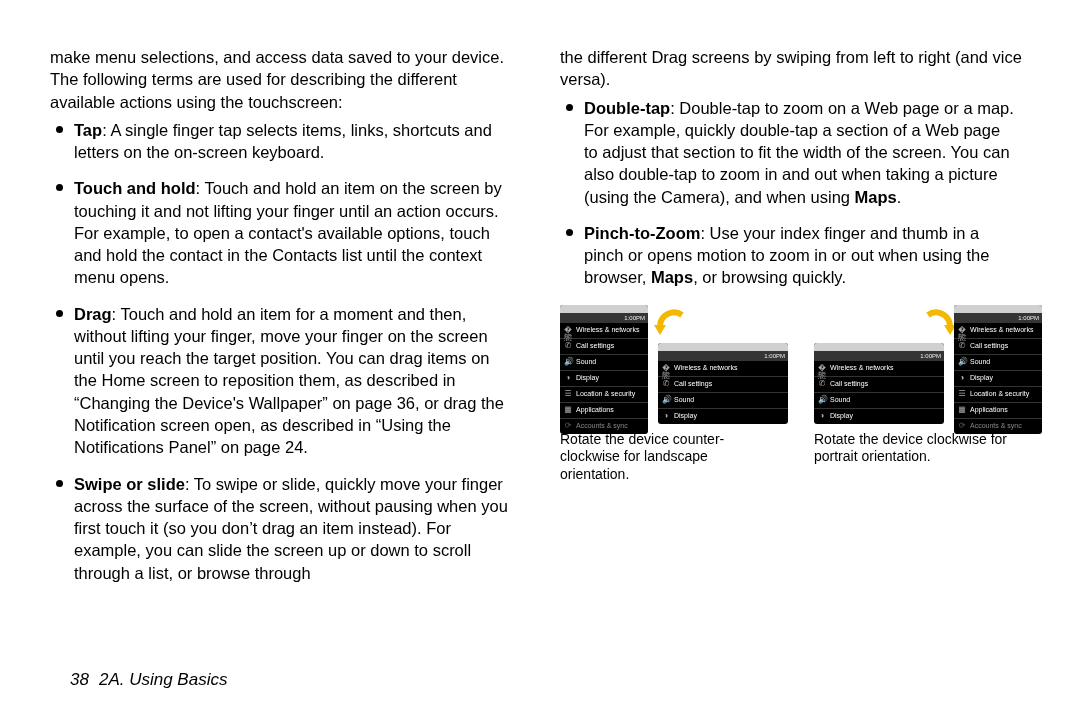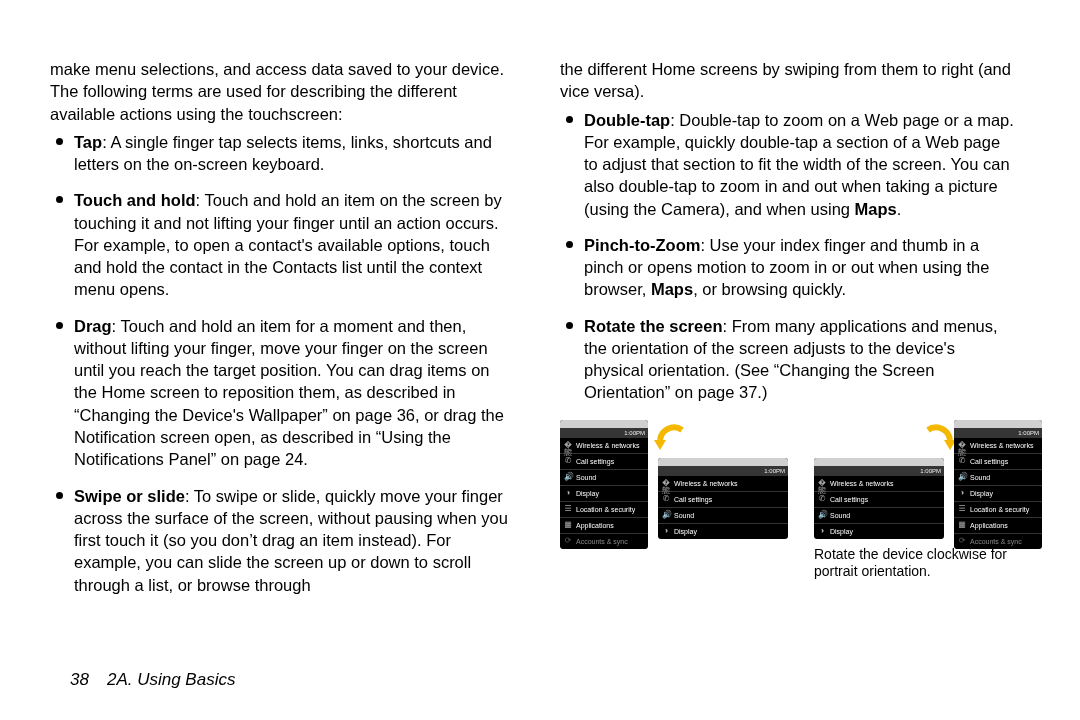--- a/index.html
+++ b/index.html
@@ -1,25 +1,25 @@
 <!DOCTYPE html>
 <html><head>
 <meta charset="utf-8">
 <style>
   html,body{margin:0;padding:0;background:#fff;font-family:Arial,Helvetica,sans-serif;color:#000;}
-  .page{width:1080px;height:720px;position:relative;box-sizing:border-box;padding:58px 50px 0 50px;}
+  .page{width:1080px;height:720px;position:relative;box-sizing:border-box;padding:46px 50px 0 50px;}
   .columns{display:flex;gap:40px;}
   .col{flex:1;font-size:16.5px;line-height:1.35;}
   .col p{margin:0 0 4px 0;}
   ul.bullets{list-style:none;padding:0;margin:6px 0 0 0;}
   ul.bullets>li{position:relative;padding-left:24px;margin:0 12px 14px 0;}
   ul.bullets>li::before{content:"";position:absolute;left:6px;top:7px;width:7px;height:7px;border-radius:50%;background:#000;}
   .b{font-weight:bold;}
   .footer{position:absolute;bottom:30px;left:70px;font-style:italic;font-size:17px;}
-  .page-num{font-style:italic;margin-right:18px;}
+  .page-num{font-style:italic;margin-right:10px;}
   
   .diagram-row{display:flex;gap:38px;margin-top:16px;}
   .diagram{flex:1;}
   .dg-area{height:120px;position:relative;}
   .phone{position:absolute;background:#000;border-radius:3px;overflow:hidden;font-family:Arial,sans-serif;}
   .phone .bar{height:8px;background:#d0d0d0;position:relative;}
   .phone .bar2{height:10px;background:#353535;color:#eee;font-size:6px;text-align:right;padding:1px 3px 0 0;box-sizing:border-box;}
   .phone .row{height:15px;border-bottom:1px solid #333;color:#fff;font-size:7px;display:flex;align-items:center;padding-left:4px;gap:4px;}
   .phone .row .ic{width:8px;height:8px;display:inline-block;color:#aaa;font-size:8px;line-height:8px;text-align:center;}
   .p-portrait{width:88px;}
@@ -46,30 +46,27 @@
         <li>
           <span class="b">Drag</span><span>: Touch and hold an item for a moment and then, without lifting your finger, move your finger on the screen until you reach the target position. You can drag items on the Home screen to reposition them, as described in “Changing the Device's Wallpaper” on page 36, or drag the Notification screen open, as described in “Using the Notifications Panel” on page 24.</span>
         </li>
         <li>
           <span class="b">Swipe or slide</span><span>: To swipe or slide, quickly move your finger across the surface of the screen, without pausing when you first touch it (so you don’t drag an item instead). For example, you can slide the screen up or down to scroll through a list, or browse through</span>
         </li>
       </ul>
     </div>
 
     <div class="col">
-      <p>the different Home screens by swiping from them to right (and vice versa).</p>
+      <p>the different Drag screens by swiping from left to right (and vice versa).</p>
       <ul class="bullets">
         <li>
           <span class="b">Double-tap</span><span>: Double-tap to zoom on a Web page or a map. For example, quickly double-tap a section of a Web page to adjust that section to fit the width of the screen. You can also double-tap to zoom in and out when taking a picture (using the Camera), and when using </span><span class="b">Maps</span><span>.</span>
         </li>
         <li>
           <span class="b">Pinch-to-Zoom</span><span>: Use your index finger and thumb in a pinch or opens motion to zoom in or out when using the browser, </span><span class="b">Maps</span><span>, or browsing quickly.</span>
-        </li>
-        <li>
-          <span class="b">Rotate the screen</span><span>: From many applications and menus, the orientation of the screen adjusts to the device's physical orientation. (See “Changing the Screen Orientation” on page 37.)</span>
         </li>
       </ul>
 
       <div class="diagram-row">
 
         <div class="diagram">
           <div class="dg-area">
             <div class="phone p-portrait" style="left:0;top:0;">
               <div class="bar"></div>
               <div class="bar2">1:00PM</div>
@@ -122,20 +119,21 @@
               <div class="row">
                   <span class="ic">🔊</span>
                   <span>Sound</span>
                 </div>
               <div class="row" style="border-bottom:none;">
                   <span class="ic">◑</span>
                   <span>Display</span>
                 </div>
             </div>
           </div>
+          <div class="caption">Rotate the device counter-clockwise for landscape orientation.</div>
         </div>
 
         <div class="diagram">
           <div class="dg-area">
             <div class="phone p-land" style="left:0;top:38px;">
               <div class="bar"></div>
               <div class="bar2">1:00PM</div>
               <div class="row">
                   <span class="ic">�態</span>
                   <span>Wireless &amp; networks</span>

